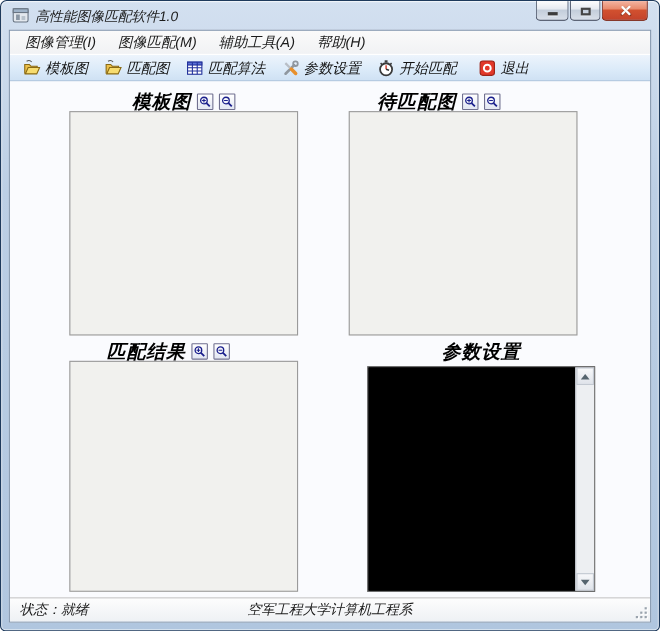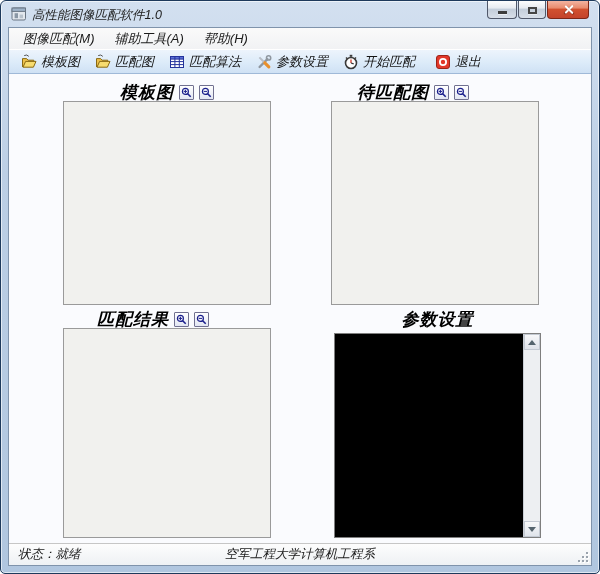--- a/index.html
+++ b/index.html
@@ -80,21 +80,21 @@
   .scrollbar{flex:0 0 17px;background:#edeff2;display:flex;flex-direction:column;border-left:1px solid #c9ced5;}
   .sb-btn{
     height:16px;flex:0 0 auto;background:linear-gradient(#f7f8fa,#dfe3ea);
     border:1px solid #c3c9d2;display:flex;align-items:center;justify-content:center;
   }
   .sb-track{flex:1 1 auto;}
   .tri-up{width:0;height:0;border-left:4px solid transparent;border-right:4px solid transparent;border-bottom:5px solid #55646e;}
   .tri-down{width:0;height:0;border-left:4px solid transparent;border-right:4px solid transparent;border-top:5px solid #55646e;}
 
   .p1{left:54px;top:9px;width:208px;}
-  .p2{left:322px;top:9px;width:164px;}
+  .p2{left:308px;top:9px;width:164px;}
   .p3{left:54px;top:236px;width:180px;text-align:center;}
   .p4{left:325px;top:236px;width:207px;}
 
   
   .statusbar{
     flex:0 0 22px;position:relative;display:flex;align-items:center;
     background:linear-gradient(#fdfdfd,#eef1f4);border-top:1px solid #c6c6c6;font-size:12.5px;color:#1a1a1a;
   }
   .status-left{padding-left:9px;white-space:nowrap;}
   .status-center{position:absolute;left:0;right:0;text-align:center;white-space:nowrap;}
@@ -129,20 +129,21 @@
         </div>
       <div class="cap-btn close">
           <div class="glyph-close"></div>
         </div>
     </div>
   </div>
 
   <div class="client">
 
     <div class="menubar">
+      <span class="menu-item">图像管理(I)</span>
       <span class="menu-item">图像匹配(M)</span>
       <span class="menu-item">辅助工具(A)</span>
       <span class="menu-item">帮助(H)</span>
     </div>
 
     <div class="toolbar">
 
       <div class="tool-btn">
         <svg width="16" height="16" viewBox="0 0 16 16">
           <path d="M3.2,1.6 q2.8,-1.6 4.6,0.8" fill="none" stroke="#555" stroke-width="1"></path>

